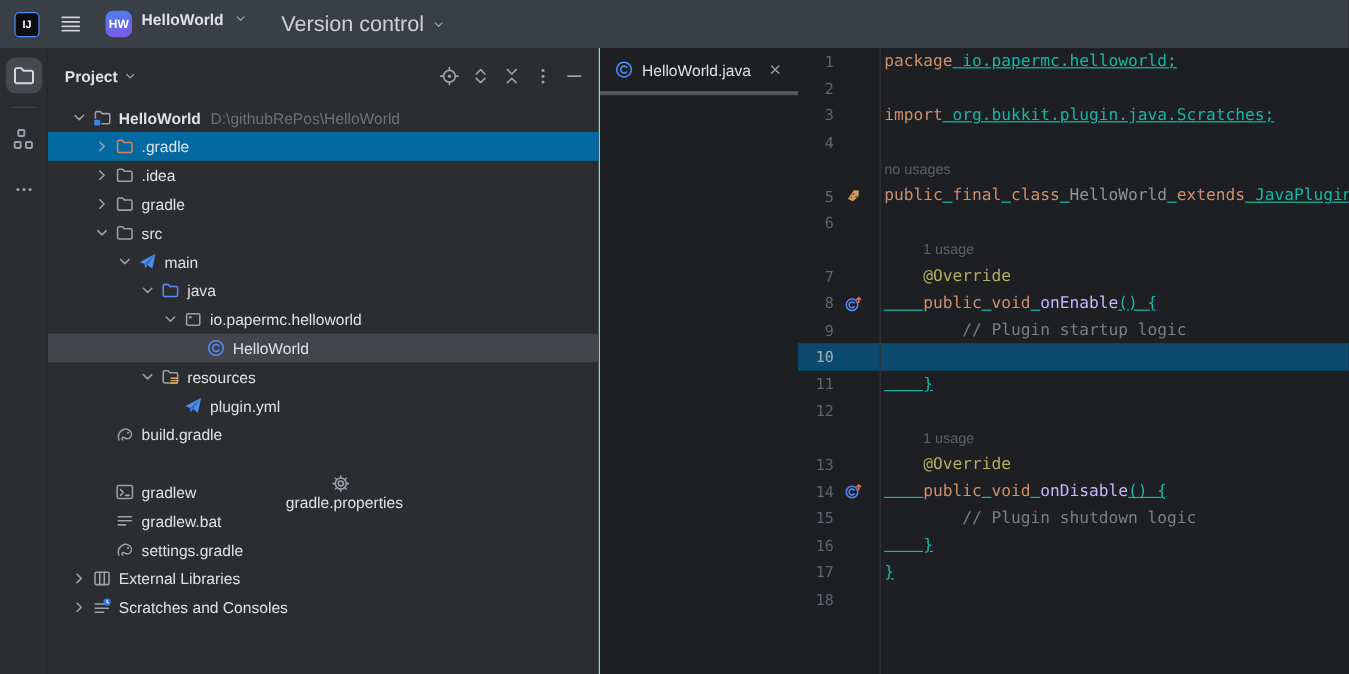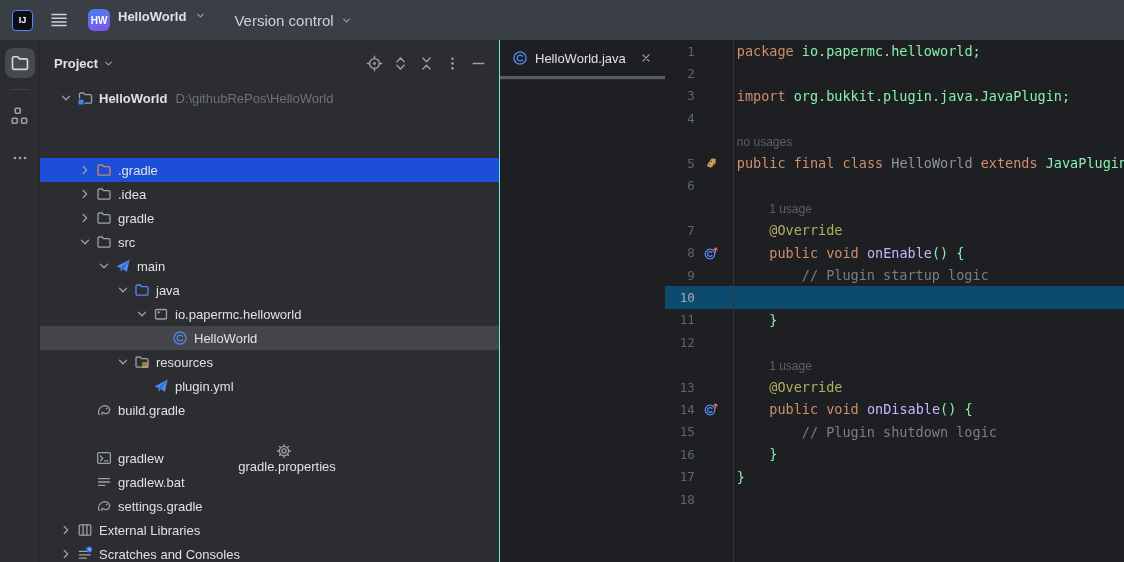--- a/index.html
+++ b/index.html
@@ -10,21 +10,21 @@
   .titlebar { height:40px; background:#3a3e45; display:flex; align-items:center; padding-left:12px; }
   .app-logo { width:21px; height:21px; background:#0d0e11; border:1px solid #4c8aff; border-radius:4px;
               color:#fff; font-size:9px; font-weight:bold; display:flex; align-items:center; justify-content:center; }
   .tb-btn { display:flex; align-items:center; justify-content:center; }
   .hamburger { margin-left:17px; }
   .proj-widget { margin-left:20px; display:flex; align-items:flex-start; gap:8px; color:#dfe1e5;
                  font-size:13px; font-weight:600; }
   .proj-badge { width:22px; height:22px; border-radius:6px; color:#fff; font-size:10px; font-weight:700;
                 background:linear-gradient(165deg,#4a80f0 5%,#7e57e6 95%);
                 display:flex; align-items:center; justify-content:center; }
-  .vc-widget { margin-left:27px; display:flex; align-items:center; gap:6px; color:#ced0d6; font-size:15px; font-weight:400; }
+  .vc-widget { margin-left:27px; display:flex; align-items:center; gap:6px; color:#ced0d6; font-size:18px; font-weight:400; }
 
   
   .main { display:flex; height:522px; }
 
   
   .activity { width:40px; background:#2b2d30; border-right:1px solid #25272a; display:flex;
               flex-direction:column; align-items:center; padding-top:8px; flex:0 0 40px; }
   .act-btn { width:30px; height:30px; border-radius:8px; display:flex; align-items:center; justify-content:center; }
   .act-btn.active { background:#46494e; }
   .act-divider { width:20px; height:1px; background:#3e4145; margin:11px 0; }
@@ -32,21 +32,21 @@
 
   
   .project { width:460px; flex:0 0 460px; background:#2b2d30; display:flex; flex-direction:column;
              border-right:1px solid #5eead4; }
   .proj-header { height:46px; display:flex; align-items:center; padding:0 8px 0 14px; }
   .proj-title { color:#dfe1e5; font-size:13px; font-weight:600; display:flex; align-items:center; gap:4px; }
   .proj-tools { margin-left:auto; display:flex; align-items:center; }
   .tool-btn { width:26px; height:26px; border-radius:4px; display:flex; align-items:center; justify-content:center; }
   .tree { flex:1; overflow:hidden; }
   .trow { height:24px; display:flex; align-items:center; font-size:13px; color:#dfe1e5; white-space:nowrap; }
-  .trow.warm { background:#1d4ed8;margin-top:48px; }
+  .trow.warm { background:#0369a1; }
   .trow.selected { background:#43454a; }
   .chev { width:20px; flex:0 0 20px; display:flex; align-items:center; justify-content:center; }
   .ticon { width:17px; flex:0 0 17px; margin-right:6px; display:flex; align-items:center; justify-content:center; }
   .tlabel.bold { font-weight:700; }
   .tsuffix { color:#6e7178; margin-left:8px; }
 
   
   .editor { flex:1; display:flex; background:#1e1f22; }
   .tabbar { height:40px; border-bottom:1px solid #2a2c30; display:flex; align-items:stretch; }
   .tab { display:flex; align-items:center; gap:7px; padding:0 12px; border-bottom:3px solid #585c64;
@@ -57,21 +57,21 @@
   .gutter-sep { position:absolute; left:68px; top:0; bottom:0; width:1px; background:#33363a; z-index:2; }
   .edrow { height:22.4px; display:flex; align-items:center; position:relative; }
   .edrow.hl { background:#0c4a6e; }
   .gut { width:68px; flex:0 0 68px; display:flex; align-items:center; }
   .lnum { width:30px; text-align:right; color:#5f656d; font-size:12.5px; }
   .edrow.hl .lnum { color:#a9abb2; }
   .gicon { width:24px; margin-left:4px; display:flex; align-items:center; justify-content:center; }
   .ccode { flex:1; padding-left:4px; white-space:pre; z-index:1; }
   .inlaytext { font-family:"Liberation Sans",sans-serif; font-size:12px; color:#5c6166; }
   .tk-kw { color:#cf8e6d;text-align:center; }
-  .tk-pl { color:#86efac; }
+  .tk-pl { color:#14b8a6;text-decoration:underline; }
   .tk-fn { color:#c4b5fd; }
   .tk-an { color:#b3ae60; }
   .tk-cm { color:#7a7e85; }
   .tk-dim { color:#8f939a; }
   .icon { display:flex; align-items:center; justify-content:center; }
 </style>
 </head>
 <body>
 
 <div class="titlebar">
@@ -474,21 +474,21 @@
               <span class="lnum">2</span>
               <span class="gicon"></span>
             </span>
             <span class="ccode"></span>
           </div>
           <div class="edrow">
             <span class="gut">
               <span class="lnum">3</span>
               <span class="gicon"></span>
             </span>
-            <span class="ccode"><span class="tk-kw">import</span><span class="tk-pl"> org.bukkit.plugin.java.JavaPlugin;</span></span>
+            <span class="ccode"><span class="tk-kw">import</span><span class="tk-pl"> org.bukkit.plugin.java.Scratches;</span></span>
           </div>
           <div class="edrow">
             <span class="gut">
               <span class="lnum">4</span>
               <span class="gicon"></span>
             </span>
             <span class="ccode"></span>
           </div>
           <div class="edrow">
             <span class="gut">

